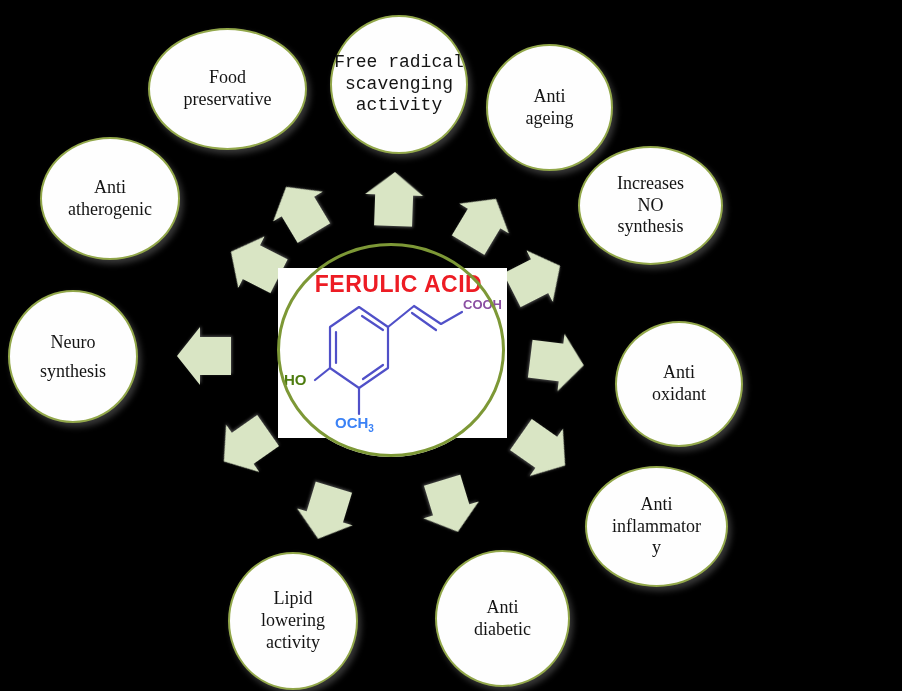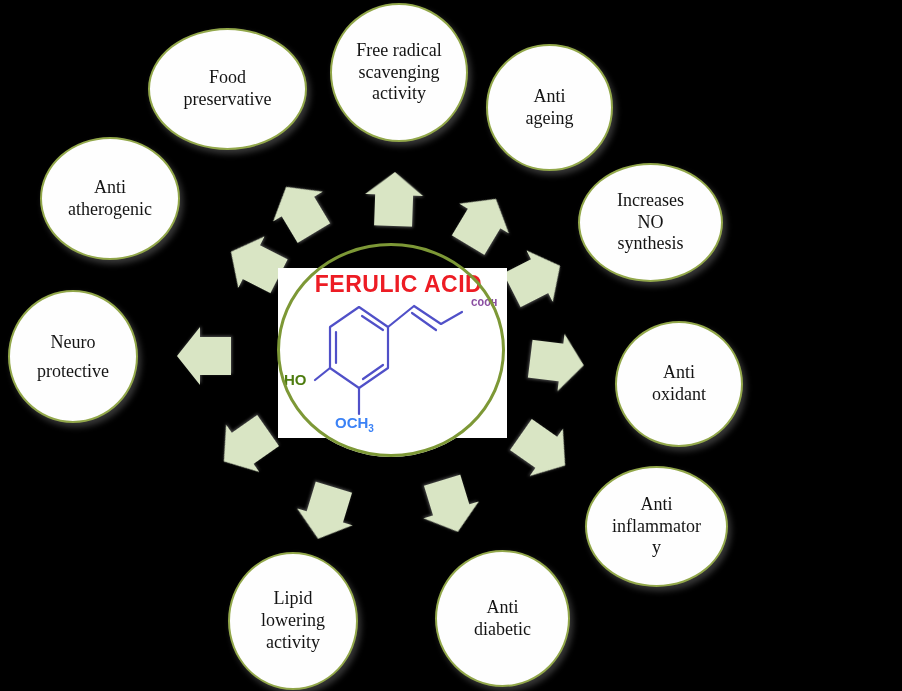--- a/index.html
+++ b/index.html
@@ -47,21 +47,21 @@
     font-size:23px;letter-spacing:.5px;color:#ed1c24;margin-left:12px;
   }
   .struct{position:absolute;left:0;top:0;}
   .struct path{stroke:#5050c8;stroke-width:2.2;fill:none;stroke-linecap:round;stroke-linejoin:round;}
   .chem-label{
     position:absolute;font-family:"Liberation Sans",sans-serif;font-weight:700;
     font-size:15px;line-height:1;
   }
   #label-ho{left:6px;top:104px;color:#4d7c0f;}
   #label-och{left:57px;top:147px;color:#3b82f6;}
-  #label-cooh{left:193px;top:30px;color:#8b4fa2;font-size:11px;font-weight:600;font-family:Liberation Mono, monospace;}
+  #label-cooh{left:185px;top:30px;color:#8b4fa2;font-size:13px;font-weight:600;}
   #label-och sub{font-size:10px;}
 </style>
 </head>
 <body>
 
 <div id="canvas">
 
   <div class="arrow" style="left:269px;top:182px;transform:rotate(-31deg);">
     <svg width="62" height="56" viewBox="0 0 62 56">
         <polygon points="31,1 2,24 12,24 12,55 50,55 50,24 60,24" fill="#d9e5c4"></polygon>
@@ -115,30 +115,30 @@
   <div class="arrow" style="left:224px;top:236px;transform:rotate(-63deg);">
     <svg width="62" height="56" viewBox="0 0 62 56">
         <polygon points="31,1 2,24 12,24 12,55 50,55 50,24 60,24" fill="#d9e5c4"></polygon>
       </svg>
   </div>
 
   <div class="node" style="left:148px;top:28px;width:159px;height:122px;">
     <span class="lbl">Food
 preservative</span>
   </div>
-  <div class="node" style="left:330px;top:3px;width:138px;height:139px;">
+  <div class="node" style="left:330px;top:15px;width:138px;height:139px;font-family:Liberation Mono, monospace;">
     <span class="lbl">Free radical
 scavenging
 activity</span>
   </div>
   <div class="node" style="left:486px;top:44px;width:127px;height:127px;">
     <span class="lbl">Anti
 ageing</span>
   </div>
-  <div class="node" style="left:578px;top:163px;width:145px;height:119px;">
+  <div class="node" style="left:578px;top:146px;width:145px;height:119px;">
     <span class="lbl">Increases
 NO
 synthesis</span>
   </div>
   <div class="node" style="left:615px;top:321px;width:128px;height:126px;">
     <span class="lbl">Anti
 oxidant</span>
   </div>
   <div class="node" style="left:585px;top:466px;width:143px;height:121px;">
     <span class="lbl">Anti
@@ -149,21 +149,21 @@
     <span class="lbl">Anti
 diabetic</span>
   </div>
   <div class="node" style="left:228px;top:552px;width:130px;height:138px;">
     <span class="lbl">Lipid
 lowering
 activity</span>
   </div>
   <div class="node spread" style="left:8px;top:290px;width:130px;height:133px;">
     <span class="lbl">Neuro
-protective</span>
+synthesis</span>
   </div>
   <div class="node" style="left:40px;top:137px;width:140px;height:123px;">
     <span class="lbl">Anti
 atherogenic</span>
   </div>
 
   <div class="center-bottom-clip">
       <div class="ell"></div>
     </div>
 

